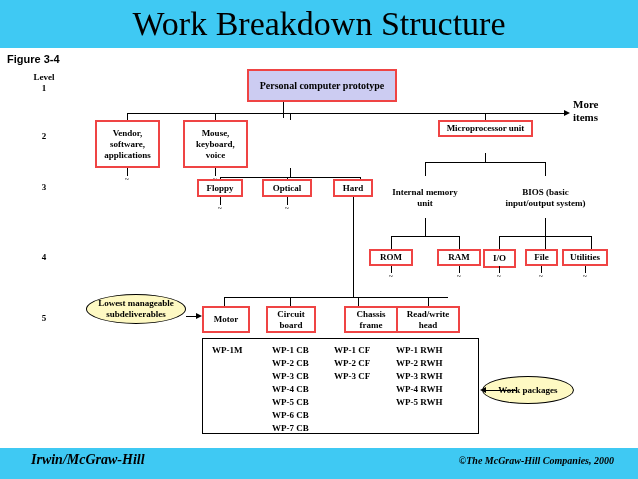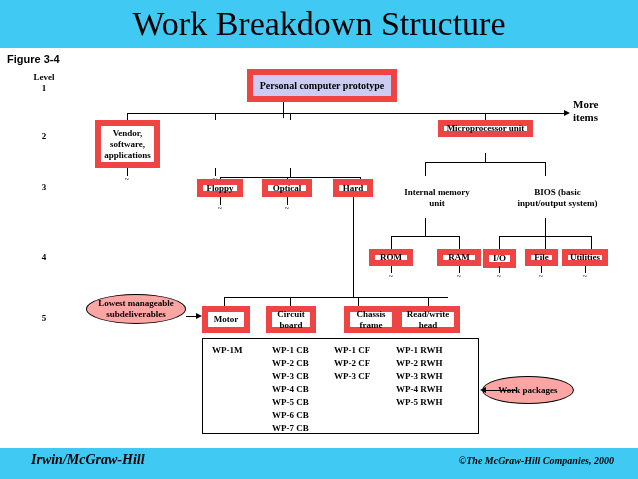--- a/index.html
+++ b/index.html
@@ -42,43 +42,43 @@
   
   .level{
     position:absolute;text-align:center;
     font-family:"Liberation Serif", serif;font-weight:bold;font-size:9px;color:#000;
     line-height:11px;width:40px;
   }
 
   
   .node{
     position:absolute;box-sizing:border-box;
-    border:6px solid #ef4444;background:#fff;
+    border:2px solid #ef4444;background:#fff;
     display:flex;align-items:center;justify-content:center;text-align:center;
     font-family:"Liberation Serif", serif;font-weight:bold;color:#000;
     font-size:9px;line-height:11px;padding:1px;
   }
   .node.root{background:#ccccf2;font-size:10px;line-height:12px;}
-  .node.nb{border:none;background:transparent;margin-left:12px;}
+  .node.nb{border:none;background:transparent;}
 
   
   .ln{position:absolute;background:#000;}
   .lnv{width:1px;}
   .lnh{height:1px;}
 
   
   .tilde{
     position:absolute;font-family:"Liberation Serif", serif;
     font-size:8px;color:#000;text-align:center;width:12px;line-height:8px;
   }
 
   
   .ellipse{
     position:absolute;box-sizing:border-box;
-    border:1px solid #000;background:#fca5a5;border-radius:50%;
+    border:1px solid #000;background:#fef9c3;border-radius:50%;
     display:flex;align-items:center;justify-content:center;text-align:center;
     font-family:"Liberation Serif", serif;font-weight:bold;font-size:9px;
     line-height:11px;color:#000;padding:2px;
   }
   .arrowline{position:absolute;height:1px;background:#000;}
   .arrowhead{position:absolute;width:0;height:0;
     border-top:3.5px solid transparent;border-bottom:3.5px solid transparent;}
   .arrowhead.left{border-right:6px solid #000;}
   .arrowhead.right{border-left:6px solid #000;}
 
@@ -134,20 +134,21 @@
     <div>More</div>
     <div>items</div>
   </div>
 
   <div class="ln lnv" style="left:127px;top:113px;height:7px;"></div>
   <div class="ln lnv" style="left:215px;top:113px;height:7px;"></div>
   <div class="ln lnv" style="left:290px;top:113px;height:7px;"></div>
   <div class="ln lnv" style="left:485px;top:113px;height:7px;"></div>
 
   <div class="node" style="left:95px;top:120px;width:65px;height:48px;">Vendor, software, applications</div>
+  <div class="node" style="left:183px;top:120px;width:65px;height:48px;">Mouse, keyboard, voice</div>
   <div class="node" style="left:438px;top:120px;width:95px;height:17px;">Microprocessor unit</div>
 
   <div class="ln lnv" style="left:127px;top:168px;height:8px;"></div>
   <div class="tilde" style="left:121px;top:176px;">~</div>
 
   <div class="ln lnv" style="left:215px;top:168px;height:8px;"></div>
   <div class="tilde" style="left:209px;top:176px;">~</div>
 
   <div class="ln lnv" style="left:290px;top:168px;height:9px;"></div>
   <div class="ln lnh" style="left:220px;top:177px;width:140px;"></div>

